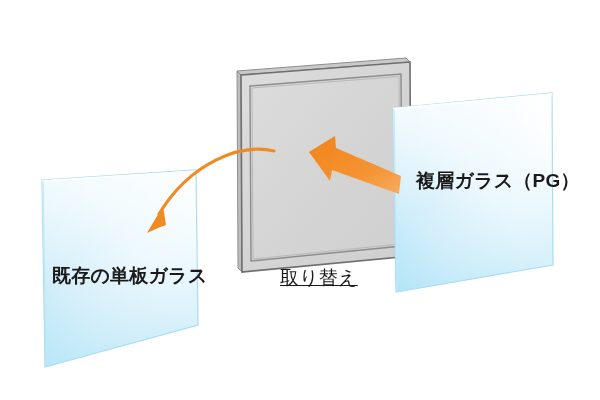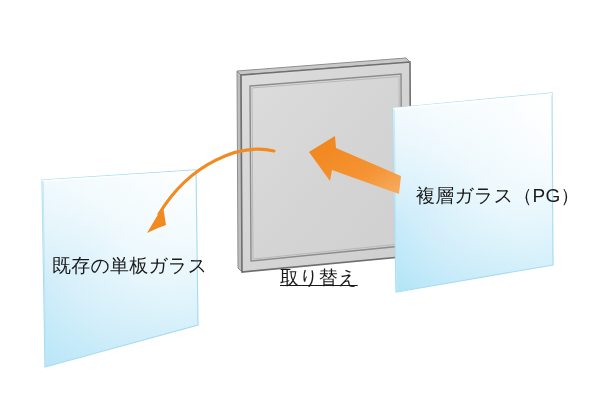--- a/index.html
+++ b/index.html
@@ -38,30 +38,32 @@
     position: absolute;
     white-space: nowrap;
     color: #1a1a1a;
     font-family: "Liberation Sans", "DejaVu Sans", sans-serif;
     font-size: 19px;
     line-height: 1;
     letter-spacing: 0.2px;
   }
   #label-existing-glass {
     left: 52px;
-    top: 256px;
+    top: 266px;
+    font-weight: bold;
   }
   #label-replace {
     left: 280px;
     top: 268px;
     text-decoration: underline;
   }
   #label-pair-glass {
     left: 416px;
-    top: 186px;
+    top: 171px;
+    font-weight: bold;
   }
 </style>
 </head>
 <body>
 
 <div id="diagram-stage">
 
   <svg id="scene-svg" viewBox="0 0 600 400" xmlns="http://www.w3.org/2000/svg">
     <defs>
 

